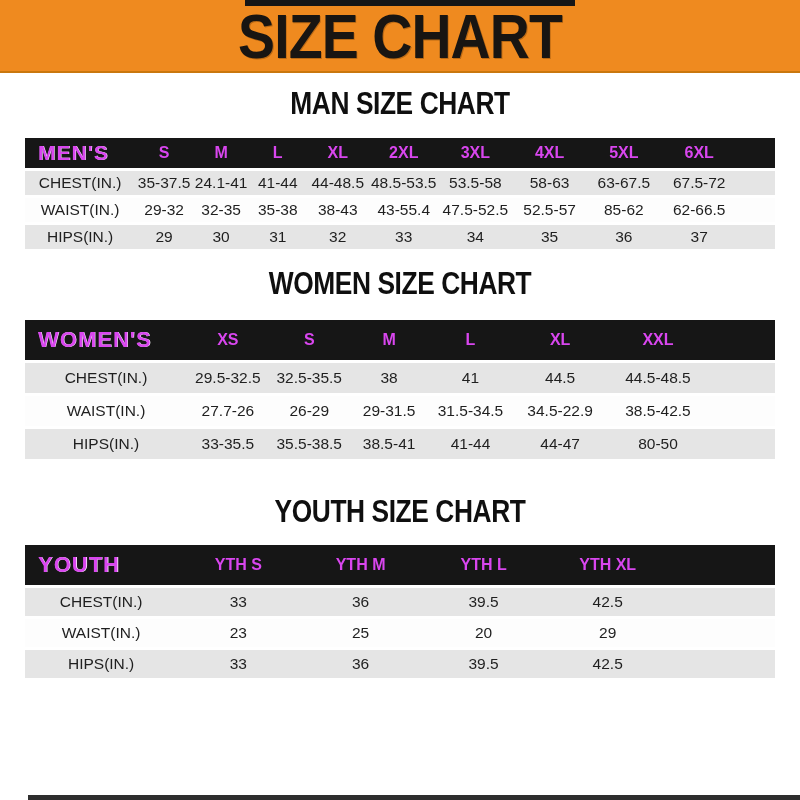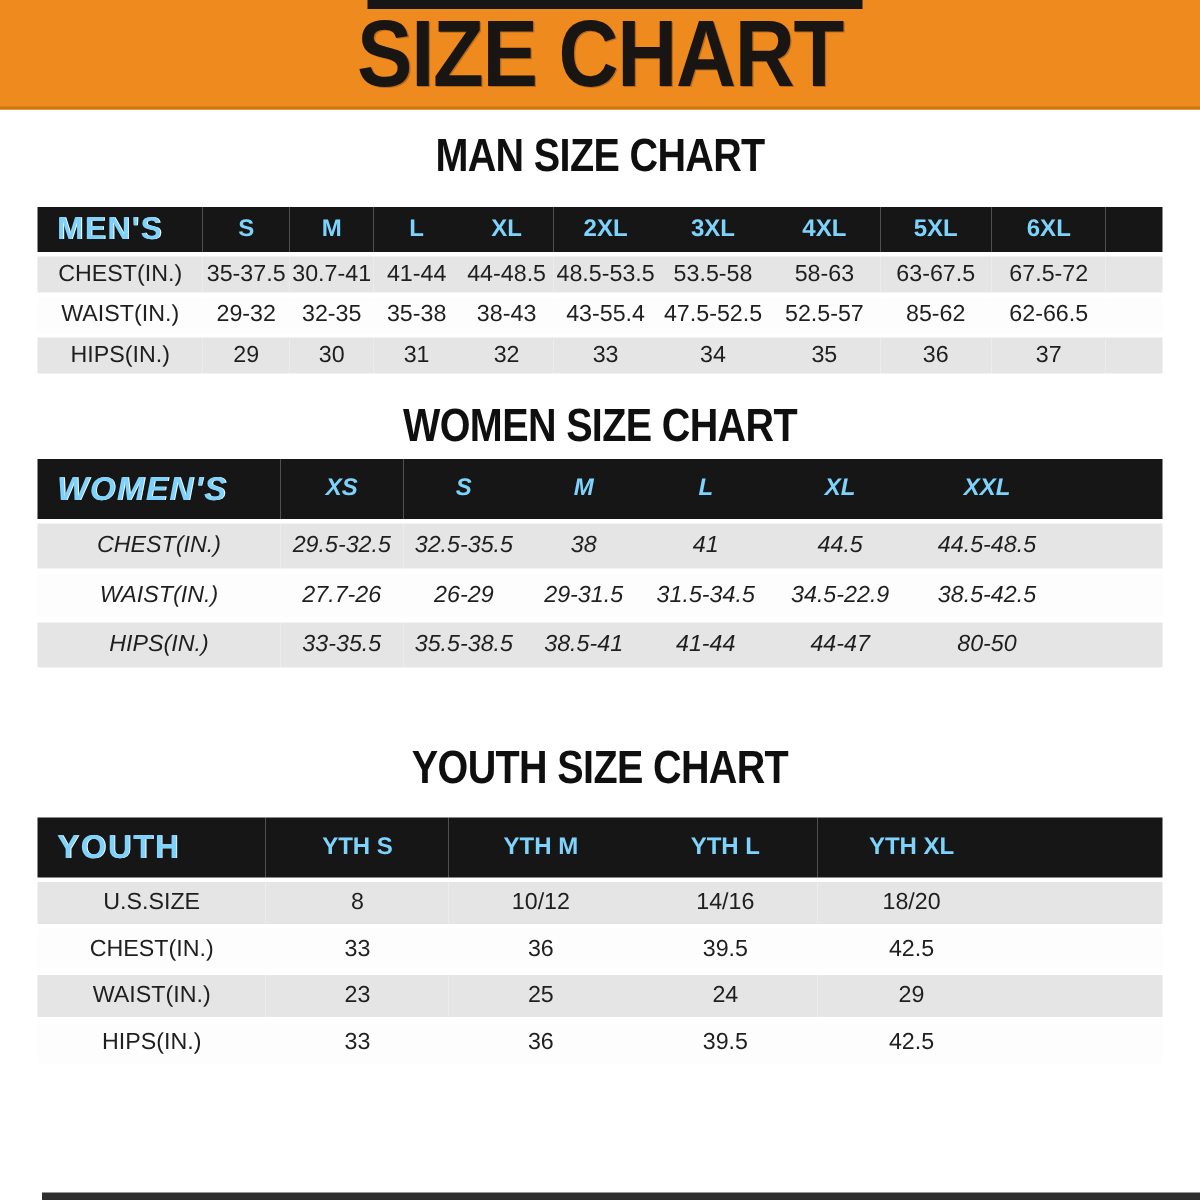--- a/index.html
+++ b/index.html
@@ -19,24 +19,24 @@
                    font-size:31px; font-weight:700; color:#0f0f0f; letter-spacing:-0.5px;
                    transform:scaleX(0.85); }
   #men-title   { top:86px; }
   #women-title { top:266px; }
   #youth-title { top:494px; }
 
   
   .size-table { position:absolute; left:25px; width:750px; table-layout:fixed;
                 border-collapse:separate; border-spacing:0 3px; }
   #men-table   { top:135px; }
-  #women-table { top:303px;font-style:italic; }
+  #women-table { top:317px; }
   #youth-table { top:542px; }
 
-  .size-table th { background:var(--header-bar-black,#161616); color:#7dd3fc; font-size:16px;
+  .size-table th { background:var(--header-bar-black,#161616); color:#d946ef; font-size:16px;
                    font-weight:700; text-align:center; padding:0; overflow:hidden; }
   .size-table th.bar-label { text-align:left; padding-left:13px; font-size:21px;
                              letter-spacing:1px; text-shadow:0.6px 0 #fff; }
   .men   th { height:30px; }
   .women th, .youth th { height:40px; }
   .women th.bar-label, .youth th.bar-label { font-size:22px; }
 
   .size-table td { text-align:center; font-size:15.5px; color:#1f1f1f; padding:0; overflow:hidden; }
   .men   td { height:24px; }
   .women td { height:30px; }
@@ -89,21 +89,21 @@
           <th>4XL</th>
           <th>5XL</th>
           <th>6XL</th>
           <th></th>
         </tr>
       </thead>
       <tbody>
         <tr>
           <td>CHEST(IN.)</td>
           <td>35-37.5</td>
-          <td>30.7-41</td>
+          <td>24.1-41</td>
           <td>41-44</td>
           <td>44-48.5</td>
           <td>48.5-53.5</td>
           <td>53.5-58</td>
           <td>58-63</td>
           <td>63-67.5</td>
           <td>67.5-72</td>
           <td></td>
         </tr>
         <tr>
@@ -208,40 +208,32 @@
           <th class="bar-label">YOUTH</th>
           <th>YTH S</th>
           <th>YTH M</th>
           <th>YTH L</th>
           <th>YTH XL</th>
           <th></th>
         </tr>
       </thead>
       <tbody>
         <tr>
-          <td>U.S.SIZE</td>
-          <td>8</td>
-          <td>10/12</td>
-          <td>14/16</td>
-          <td>18/20</td>
-          <td></td>
-        </tr>
-        <tr>
           <td>CHEST(IN.)</td>
           <td>33</td>
           <td>36</td>
           <td>39.5</td>
           <td>42.5</td>
           <td></td>
         </tr>
         <tr>
           <td>WAIST(IN.)</td>
           <td>23</td>
           <td>25</td>
-          <td>24</td>
+          <td>20</td>
           <td>29</td>
           <td></td>
         </tr>
         <tr>
           <td>HIPS(IN.)</td>
           <td>33</td>
           <td>36</td>
           <td>39.5</td>
           <td>42.5</td>
           <td></td>

